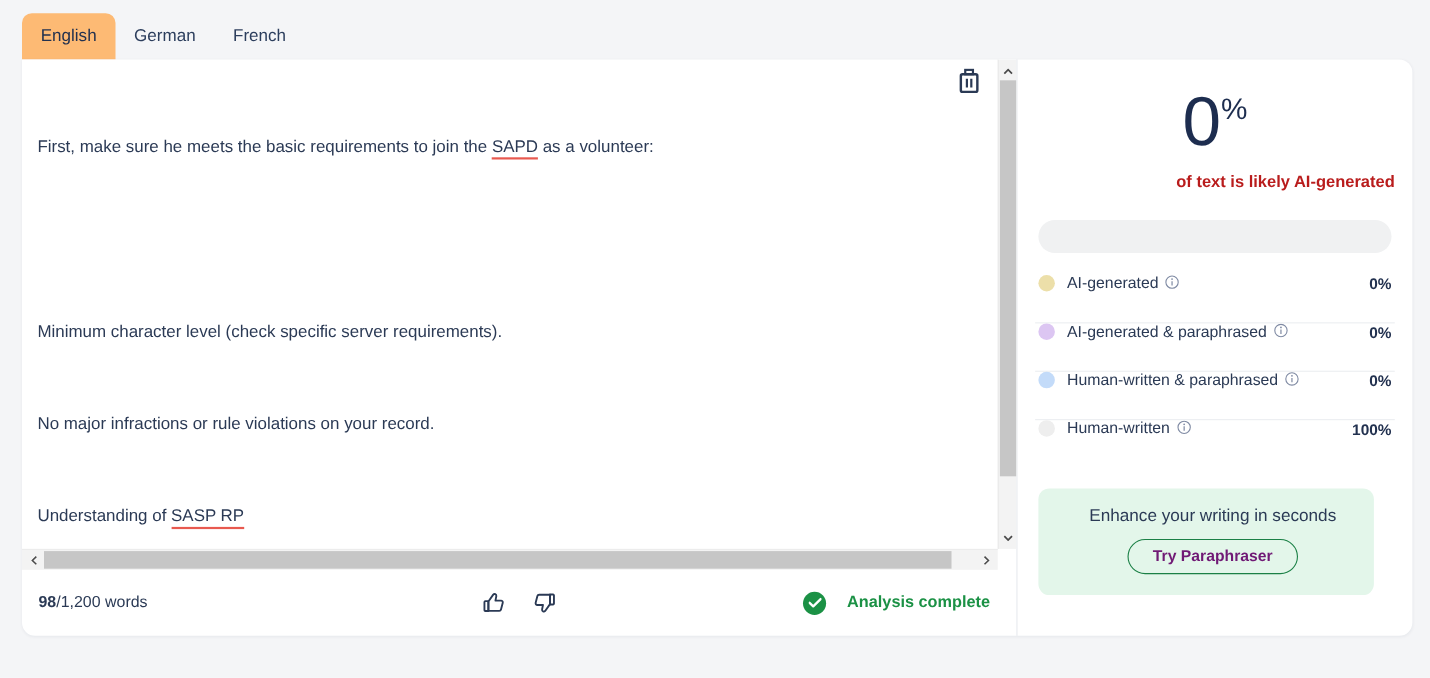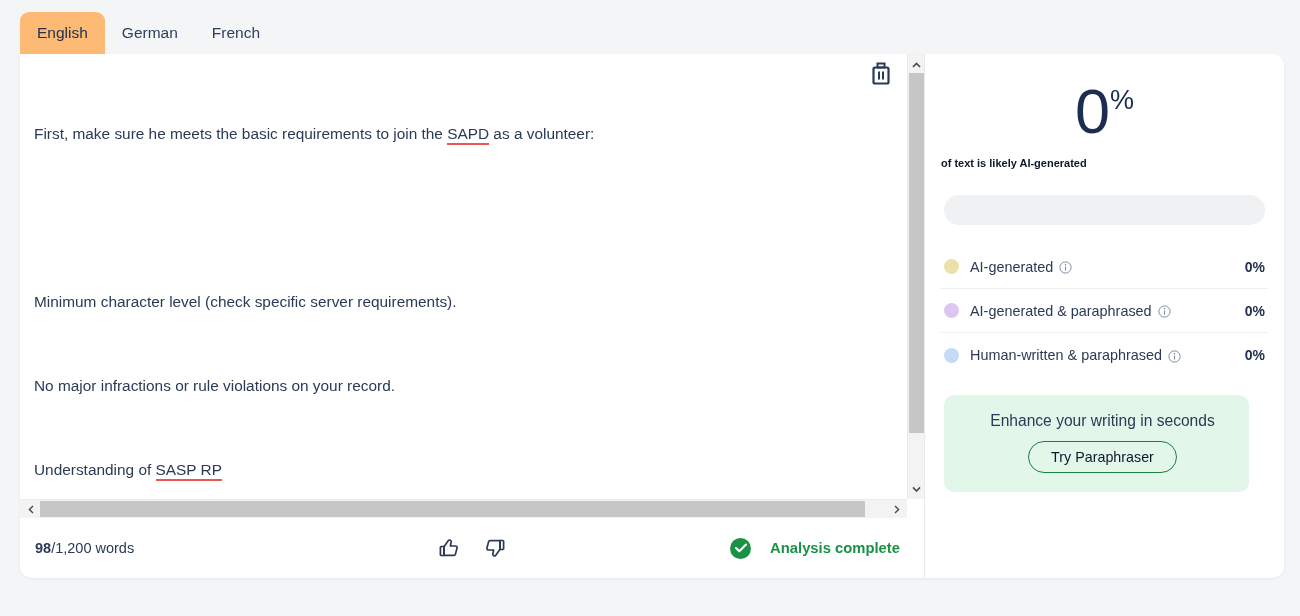--- a/index.html
+++ b/index.html
@@ -215,39 +215,39 @@
     font-size: 63px;
     font-weight: normal;
     letter-spacing: -1px;
   }
   .score .pct {
     font-size: 27px;
     vertical-align: 24px;
     margin-left: 1px;
   }
   .score-label {
-    text-align: left;
-    font-size: 11px;
+    text-align: right;
+    font-size: 15px;
     font-weight: bold;
-    color: #0f172a;
+    color: #b91c1c;
     margin-top: 14px;
   }
   .bar {
     margin: 26px 3px 0 3px;
     height: 30px;
     border-radius: 15px;
     background: #f0f1f2;
   }
 
   .legend {
     margin-top: 20px;
   }
   .legend-row {
     display: flex;
-    align-items: center;
+    align-items: flex-start;
     height: 44px;
     border-bottom: 1px solid #eceef1;
     padding: 0 3px;
   }
   .legend-row:last-child { border-bottom: none; }
   .dot {
     width: 15px; height: 15px;
     border-radius: 50%;
     flex: none;
     margin-right: 11px;
@@ -281,23 +281,23 @@
     font-size: 15.6px;
     color: #2b3a55;
   }
   .promo-btn {
     margin-top: 11px;
     display: inline-block;
     padding: 7px 22px;
     border: 1px solid #1b8046;
     border-radius: 20px;
     background: transparent;
-    color: #0f172a;
+    color: #701a75;
     font-size: 14.3px;
-    font-weight: normal;
+    font-weight: bold;
     cursor: pointer;
     font-family: "Liberation Sans", sans-serif;
   }
 </style>
 </head>
 <body>
 
 <div class="page">
 
   <div class="tabbar">
@@ -436,20 +436,32 @@
           <span class="info">
             <svg width="13" height="13" viewBox="0 0 13 13" fill="none">
               <circle cx="6.5" cy="6.5" r="5.6" stroke="#7f8aa3" stroke-width="1"></circle>
               <circle cx="6.5" cy="3.7" r="0.8" fill="#7f8aa3"></circle>
               <line x1="6.5" y1="5.6" x2="6.5" y2="9.6" stroke="#7f8aa3" stroke-width="1.1"></line>
             </svg>
           </span>
           <span class="legend-val">0%</span>
         </div>
 
+        <div class="legend-row">
+          <span class="dot" style="background:#eeeeee"></span>
+          <span class="legend-label">Human-written</span>
+          <span class="info">
+            <svg width="13" height="13" viewBox="0 0 13 13" fill="none">
+              <circle cx="6.5" cy="6.5" r="5.6" stroke="#7f8aa3" stroke-width="1"></circle>
+              <circle cx="6.5" cy="3.7" r="0.8" fill="#7f8aa3"></circle>
+              <line x1="6.5" y1="5.6" x2="6.5" y2="9.6" stroke="#7f8aa3" stroke-width="1.1"></line>
+            </svg>
+          </span>
+          <span class="legend-val">100%</span>
+        </div>
       </div>
 
       <div class="promo">
         <div class="promo-title">Enhance your writing in seconds</div>
         <button class="promo-btn">Try Paraphraser</button>
       </div>
     </div>
   </div>
 </div>
 

